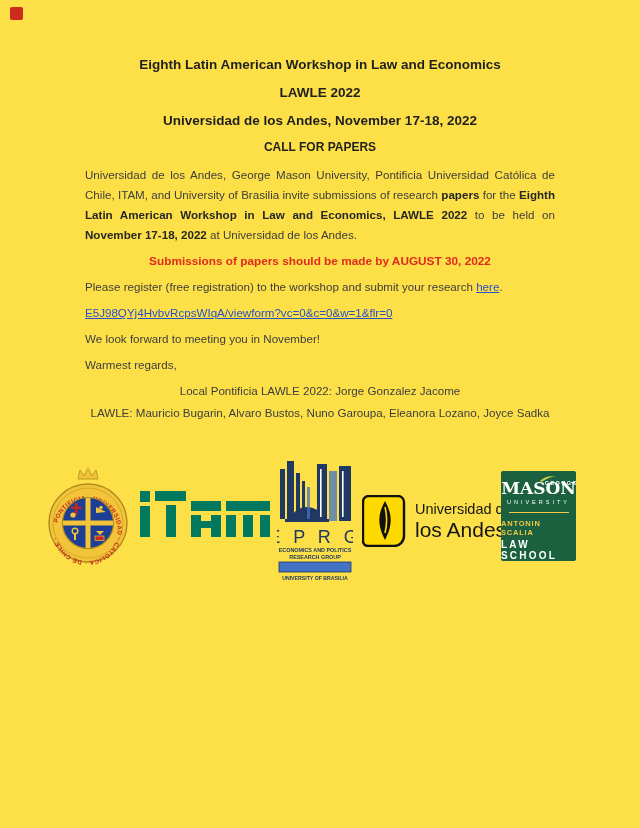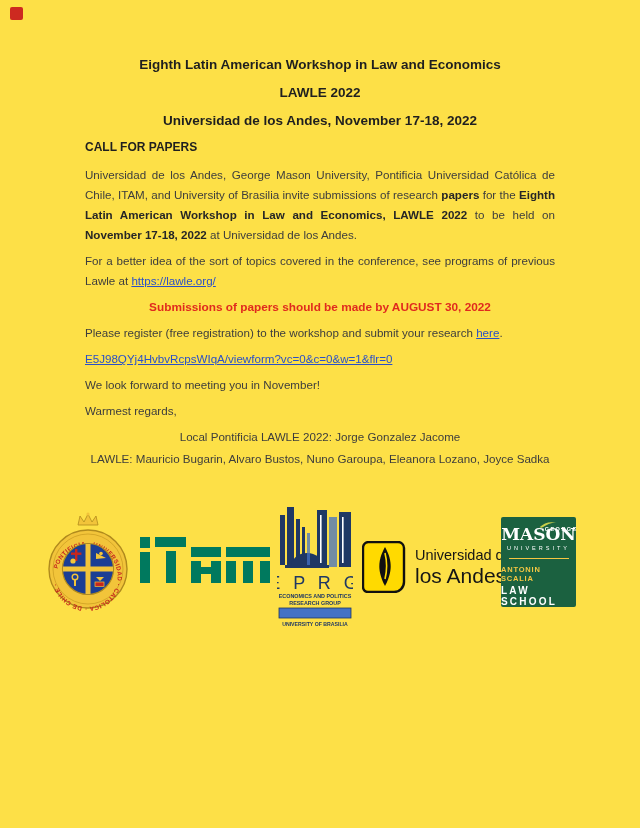--- a/index.html
+++ b/index.html
@@ -15,21 +15,21 @@
     position:absolute;left:10px;top:7px;width:13px;height:13px;
     background:var(--annotation_red,#cd2a20);border-radius:2px;
   }
   .content{padding:56px 85px 0 85px;}
   .h1,.h2,.h3{
     font-size:13.5px;font-weight:bold;text-align:center;color:#1f1f1f;
     line-height:17px;margin:11px 0 0 0;
   }
   .h1{margin-top:0;}
   .h4{
-    font-size:12px;font-weight:bold;text-align:left;color:#1f1f1f;
+    font-size:12px;font-weight:bold;text-align:center;color:#1f1f1f;
     line-height:16px;margin:10px 0 0 0;
   }
   .par{
     font-size:11.6px;line-height:20px;text-align:justify;
     margin:0 0 6px 0;
   }
   .lead-gap{margin-top:10px;}
   .s-n{font-weight:normal;}
   .s-b{font-weight:bold;color:#262626;}
   .s-l{color:var(--link,#2a50c8);text-decoration:underline;cursor:pointer;}
@@ -84,21 +84,20 @@
 
   <div class="annotation"></div>
 
   <div class="content">
     <div class="h1">Eighth Latin American Workshop in Law and Economics</div>
     <div class="h2">LAWLE 2022</div>
     <div class="h3">Universidad de los Andes, November 17-18, 2022</div>
     <div class="h4">CALL FOR PAPERS</div>
 
     <div class="par lead-gap"><span class="s-n">Universidad de los Andes, George Mason University, Pontificia Universidad Católica de Chile, ITAM, and University of Brasilia invite submissions of research </span><span class="s-b">papers</span><span class="s-n"> for the </span><span class="s-b">Eighth Latin American Workshop in Law and Economics, LAWLE 2022</span><span class="s-n"> to be held on </span><span class="s-b">November 17-18, 2022</span><span class="s-n"> at Universidad de los Andes.</span></div>
-    <div class="par"><span class="s-n">For a better idea of the sort of topics covered in the conference, see programs of previous Lawle at </span><span class="s-l">https://lawle.org/</span></div>
 
     <div class="deadline">Submissions of papers should be made by AUGUST 30, 2022</div>
 
     <div class="par"><span class="s-n">Please register (free registration) to the workshop and submit your research </span><span class="s-l">here</span><span class="s-n">.</span></div>
 
     <div class="url-block">
       <span class="url-line">E5J98QYj4HvbvRcpsWIqA/viewform?vc=0&amp;c=0&amp;w=1&amp;flr=0</span>
     </div>
 
     <div class="par">We look forward to meeting you in November!</div>

